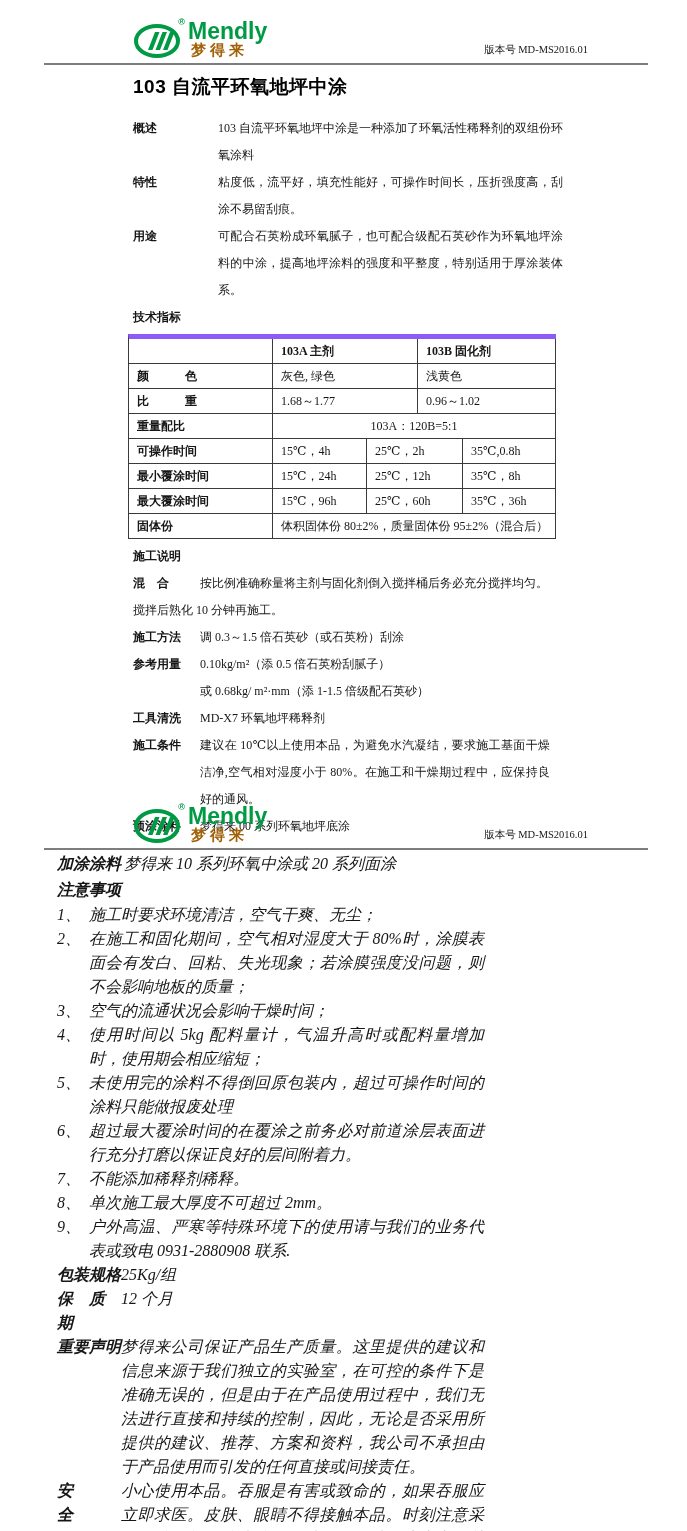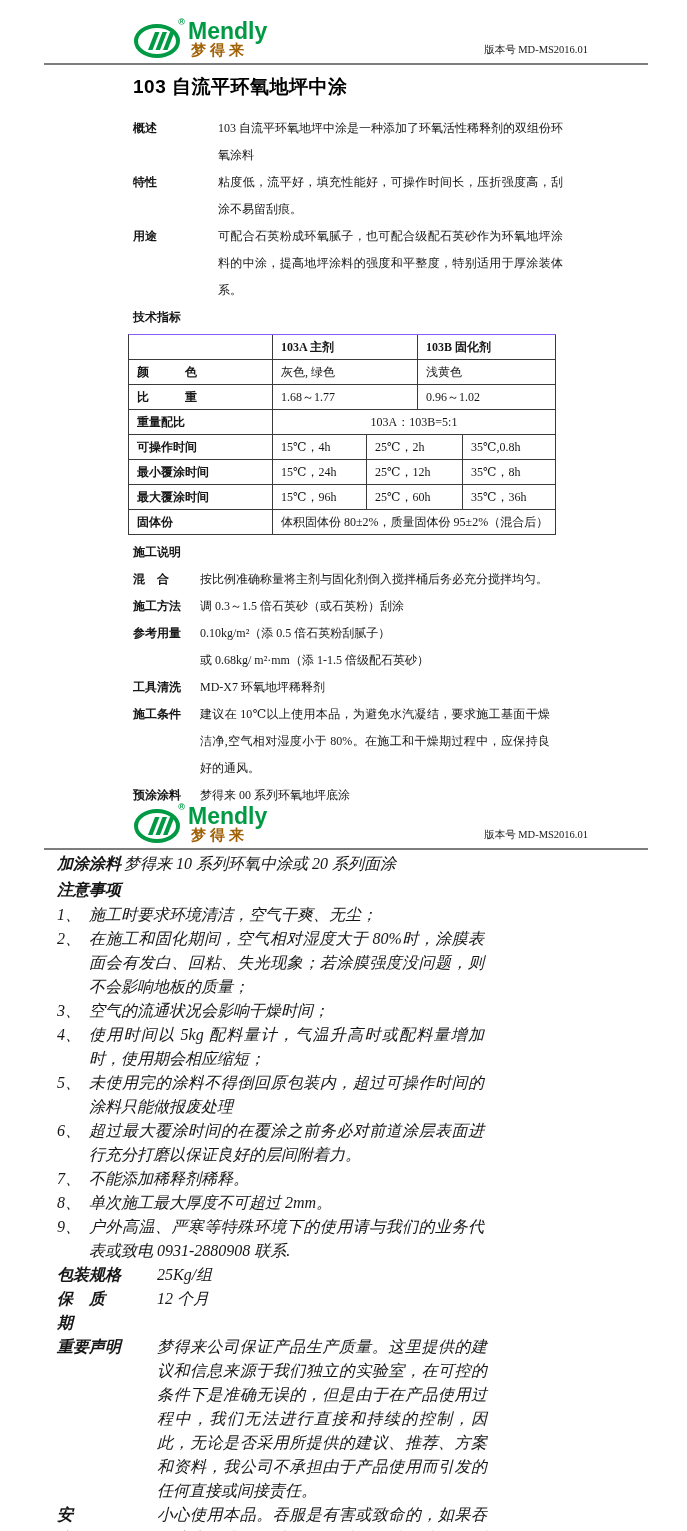--- a/index.html
+++ b/index.html
@@ -26,40 +26,40 @@
   .content{margin-left:133px;width:430px;font-size:12px;line-height:27px;}
   .title{font-family:"Liberation Sans",sans-serif;font-weight:bold;font-size:19px;line-height:24px;letter-spacing:0.5px;margin:9px 0 16px 0;color:#000;}
   .row{display:flex;}
   .lblA{font-weight:bold;flex:0 0 37px;}
   .txtA{width:380px;text-align:justify;margin-left:48px;}
   .lblB{font-weight:bold;flex:0 0 67px;}
   .txtB{width:350px;text-align:justify;}
   .heading{font-weight:bold;}
 
   
-  .spec-table{width:427px;margin:3px 0 4px -5px;border-top:1px solid #8b5cf6;border-left:1px solid #3a3a3a;font-size:12px;line-height:16px;}
+  .spec-table{width:427px;margin:3px 0 4px -5px;border-top:5px solid #8b5cf6;border-left:1px solid #3a3a3a;font-size:12px;line-height:16px;}
   .tr{display:flex;}
   .td{border-right:1px solid #3a3a3a;border-bottom:1px solid #3a3a3a;height:25px;display:flex;align-items:center;padding-left:8px;box-sizing:border-box;}
   .td.lab{width:144px;font-weight:bold;}
   .td.ca{width:145px;}
   .td.cb{width:138px;}
   .td.t1{width:94px;}
   .td.t2{width:96px;text-align:right;}
   .td.t3{width:93px;}
   .td.span{width:283px;}
   .td.center{justify-content:center;padding-left:0;}
   .td.bold{font-weight:bold;}
 
   
   .content2{margin-left:57px;width:430px;font-size:16px;line-height:24px;font-style:italic;}
   .rowhead{display:flex;line-height:26px;}
   .note{display:flex;}
   .nnum{flex:0 0 32px;}
   .ntxt{width:395px;text-align:justify;}
-  .frow{display:flex;gap:36px;}
+  .frow{display:flex;}
   .flbl{font-weight:bold;flex:0 0 64px;}
   .ftxt{width:363px;text-align:justify;}
 </style>
 </head>
 <body>
 
 <div class="page" id="page1">
 
   <div class="hdr">
     <div class="logo">
@@ -110,21 +110,21 @@
         <div class="td ca">灰色, 绿色</div>
         <div class="td cb">浅黄色</div>
       </div>
       <div class="tr">
         <div class="td lab">比　　　重</div>
         <div class="td ca">1.68～1.77</div>
         <div class="td cb">0.96～1.02</div>
       </div>
       <div class="tr">
         <div class="td lab">重量配比</div>
-        <div class="td span center">103A：103B=5:1</div>
+        <div class="td span center">103A：120B=5:1</div>
       </div>
       <div class="tr">
         <div class="td lab">可操作时间</div>
         <div class="td t1">15℃，4h</div>
         <div class="td t2">25℃，2h</div>
         <div class="td t3">35℃,0.8h</div>
       </div>
       <div class="tr">
         <div class="td lab">最小覆涂时间</div>
         <div class="td t1">15℃，24h</div>
@@ -142,20 +142,21 @@
         <div class="td span">体积固体份 80±2%，质量固体份 95±2%（混合后）</div>
       </div>
     </div>
 
     <div class="heading">施工说明</div>
 
     <div class="row">
       <div class="lblB">混　合</div>
       <div class="txtB">按比例准确称量将主剂与固化剂倒入搅拌桶后务必充分搅拌均匀。</div>
     </div>
+    <div>搅拌后熟化 10 分钟再施工。</div>
 
     <div class="row">
       <div class="lblB">施工方法</div>
       <div class="txtB">调 0.3～1.5 倍石英砂（或石英粉）刮涂</div>
     </div>
 
     <div class="row">
       <div class="lblB">参考用量</div>
       <div class="txtB">
         <div>0.10kg/m²（添 0.5 倍石英粉刮腻子）</div>

